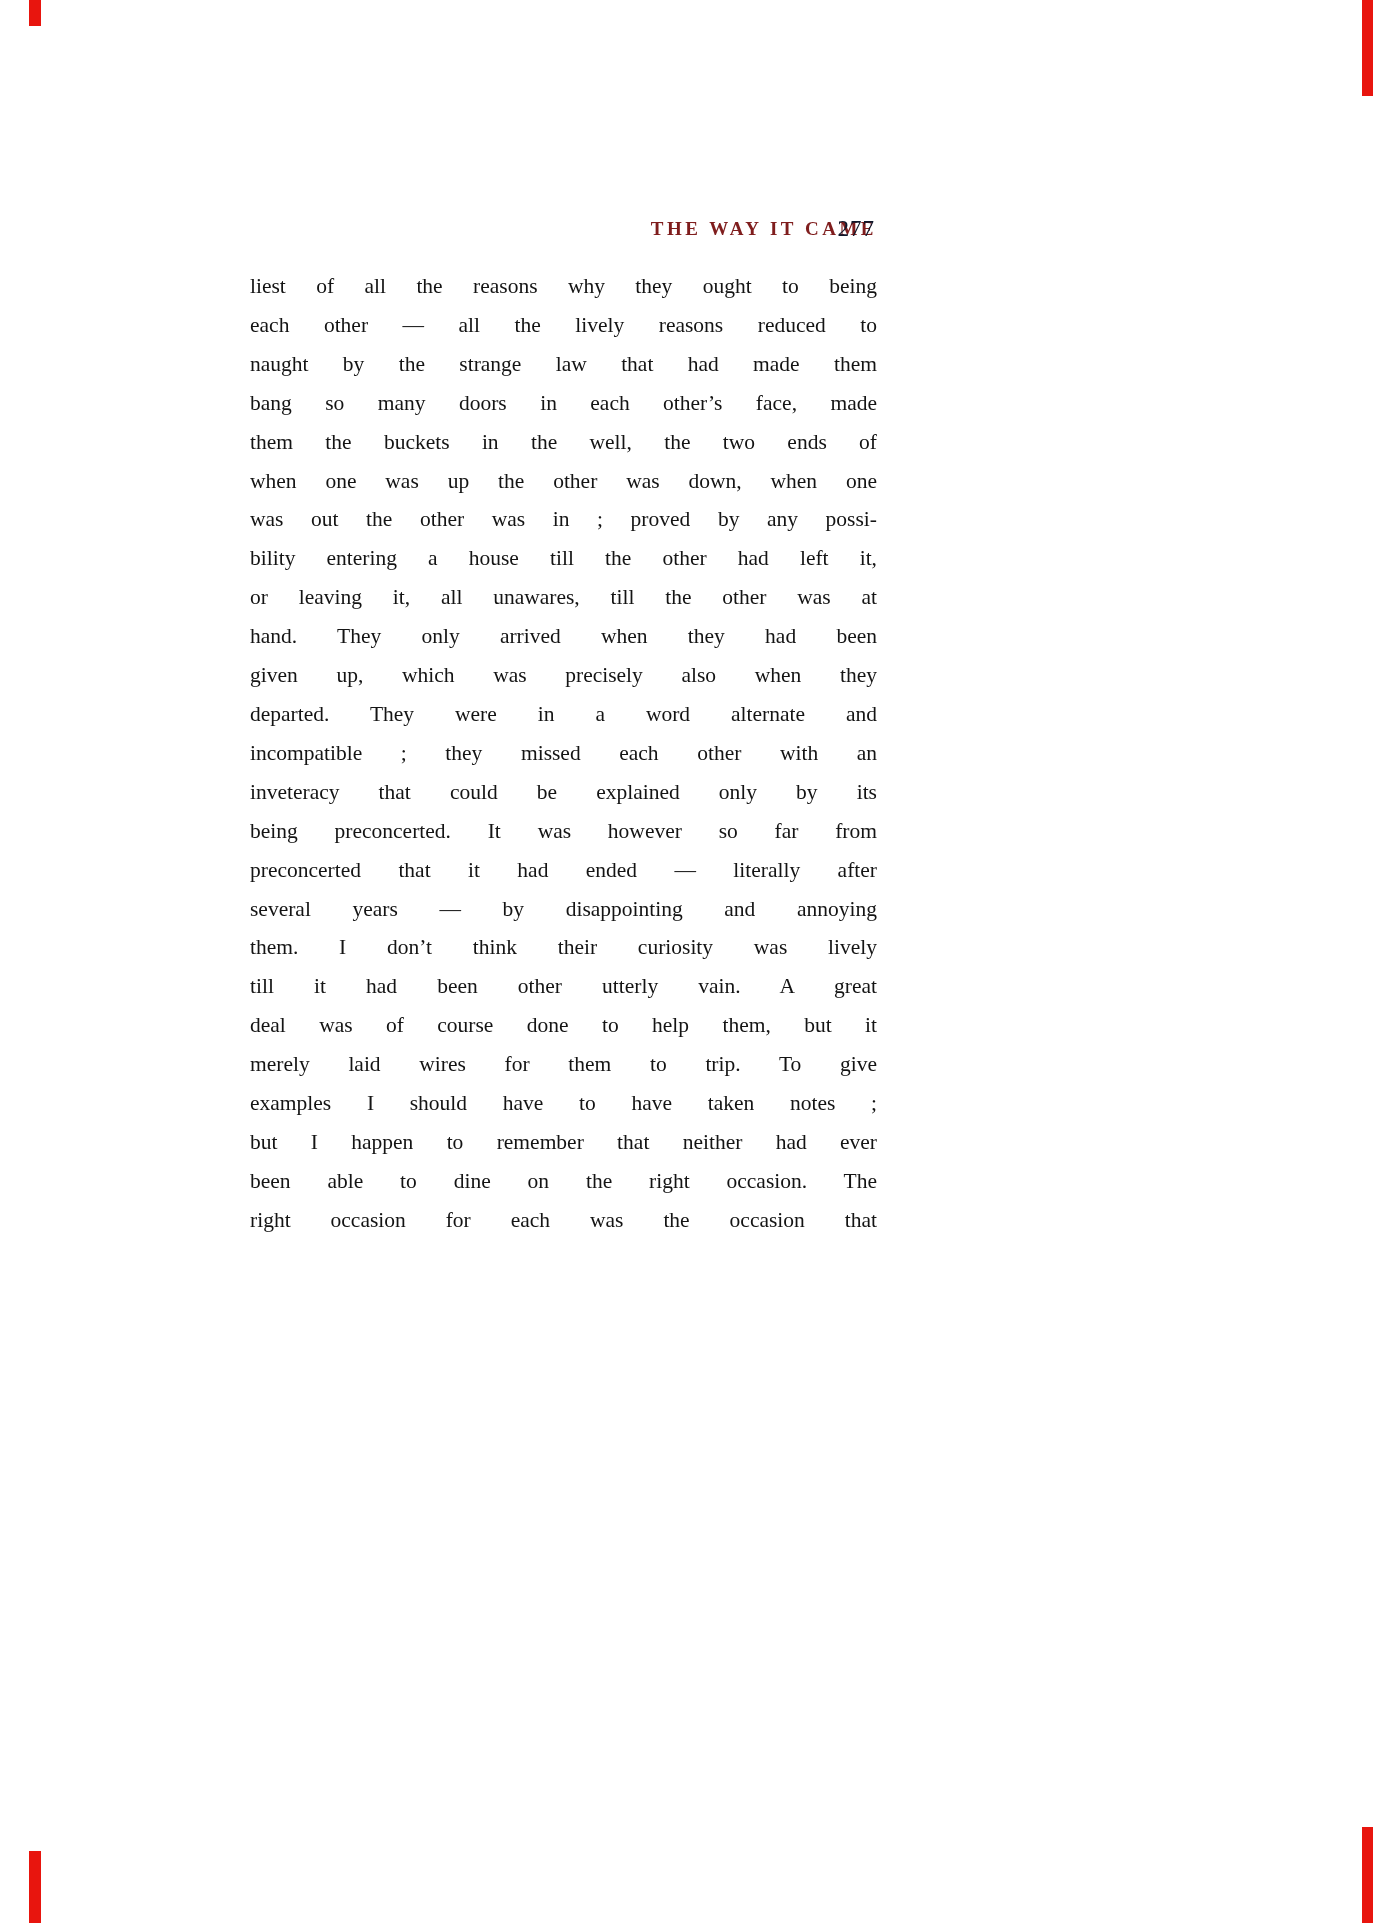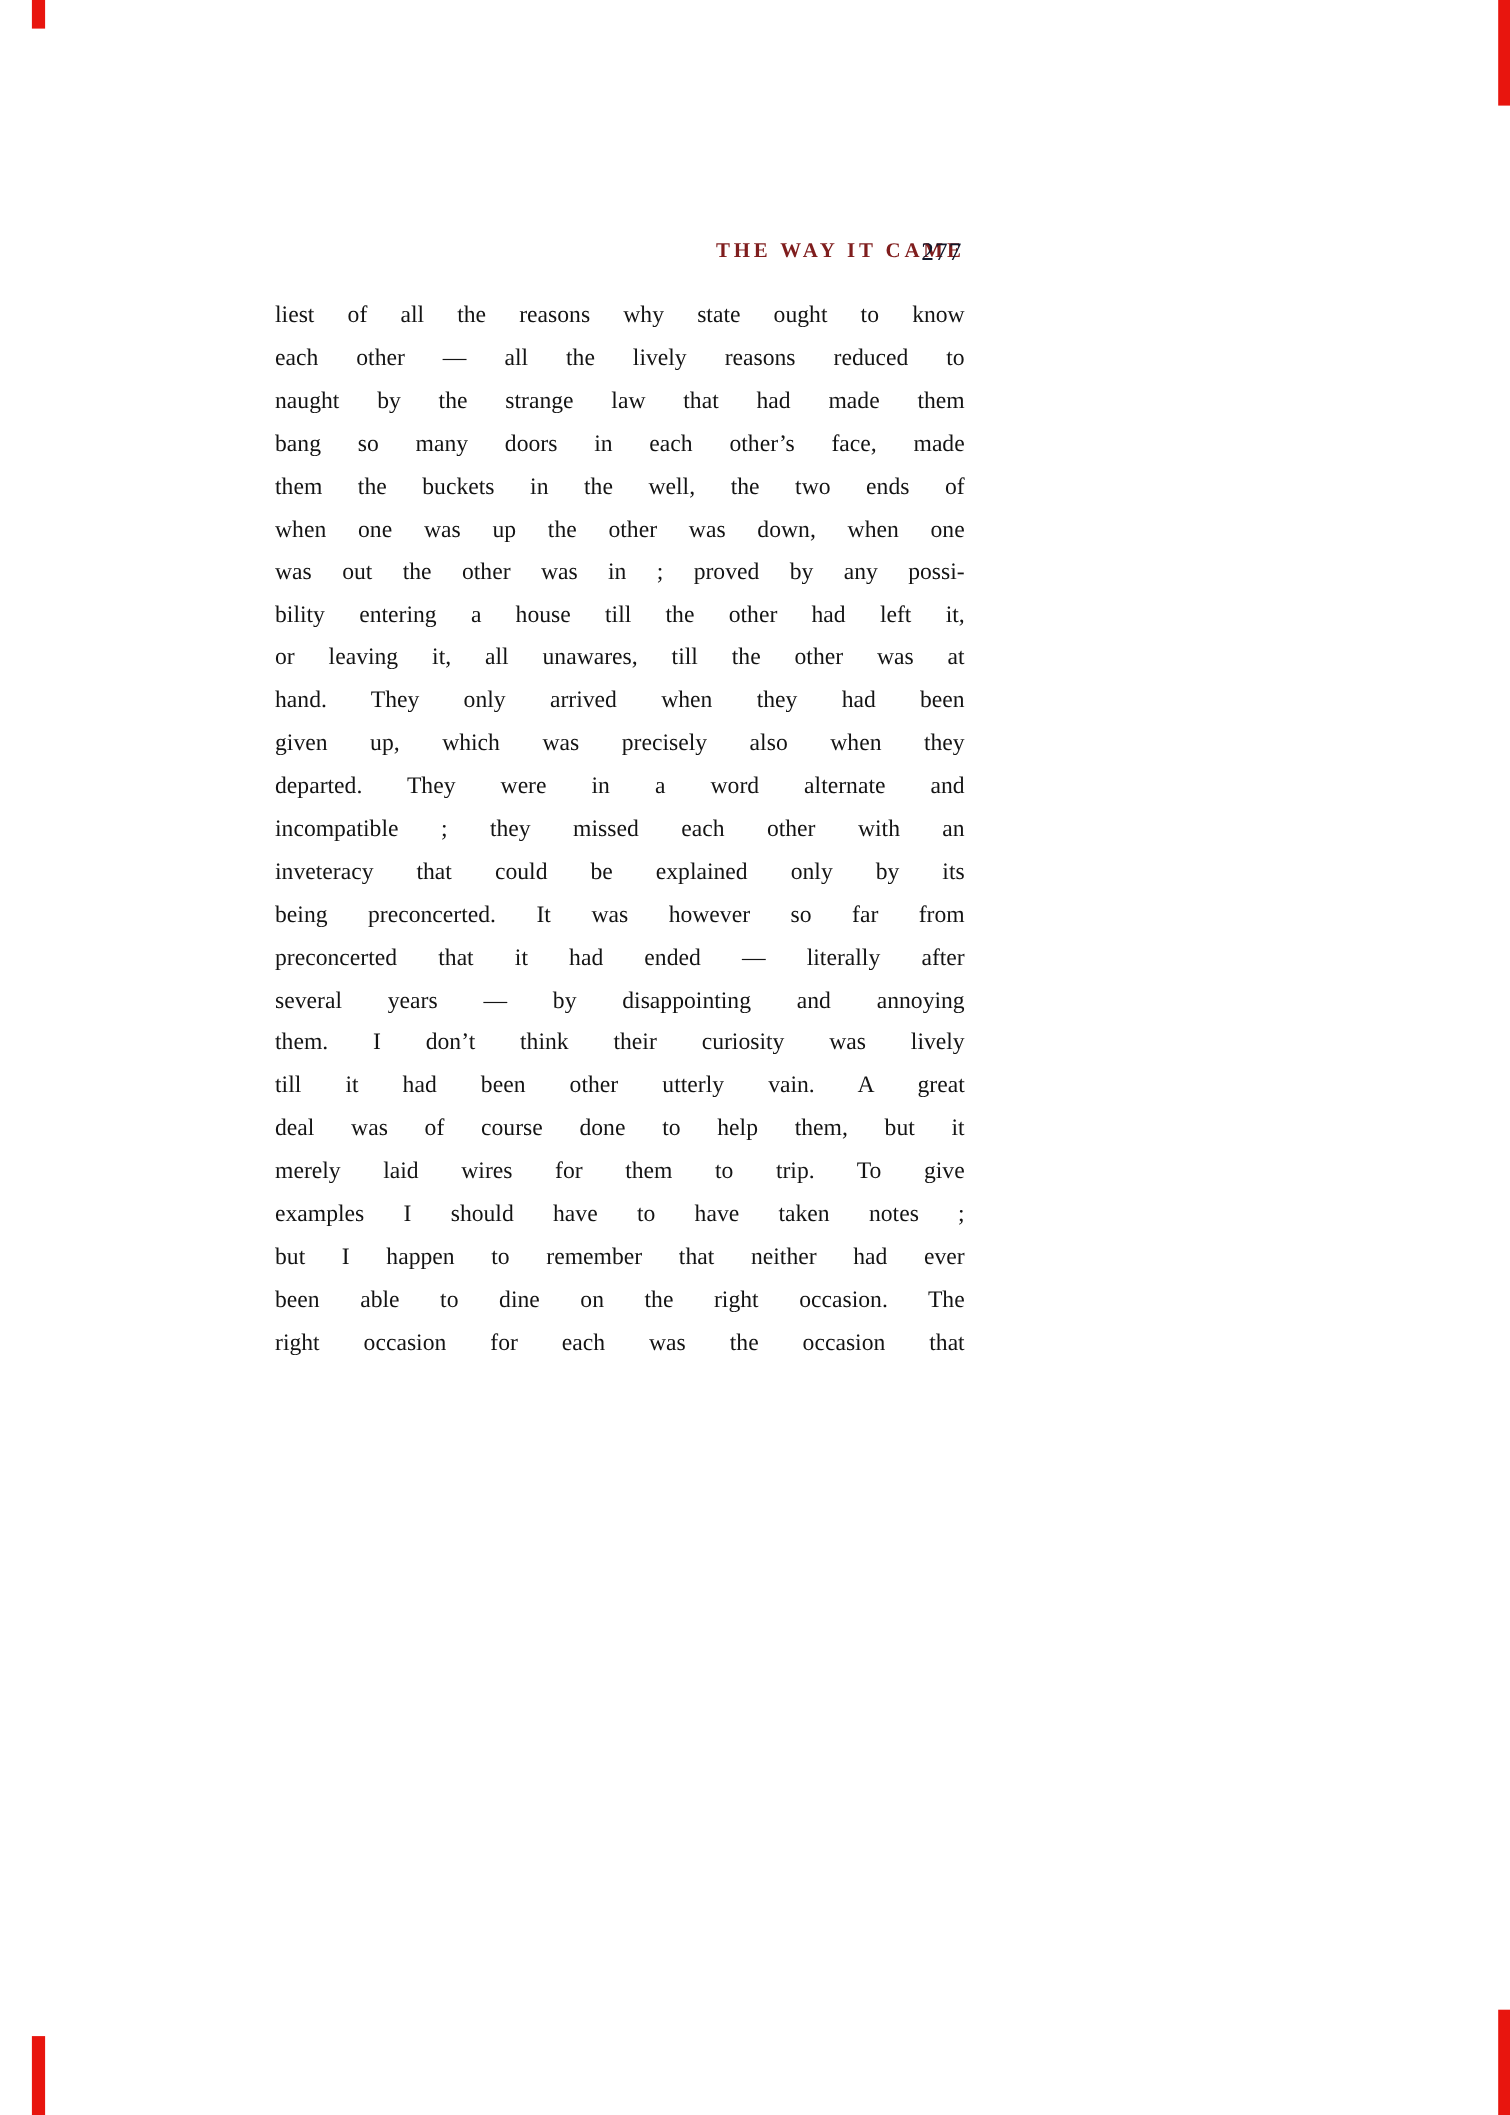--- a/index.html
+++ b/index.html
@@ -78,21 +78,21 @@
   <div class="artifact tr" style="background: rgb(232, 21, 14);"></div>
   <div class="artifact br" style="background: rgb(232, 21, 14);"></div>
 
   <div class="content">
     <div class="running-head">
       <div class="running-title">THE WAY IT CAME</div>
       <div class="page-number">277</div>
     </div>
 
     <div class="body-text">
-        <div class="line">liest of all the reasons why state ought to know</div>
+        <div class="line">liest of all the reasons why they ought to being</div>
         <div class="line">each other — all the lively reasons reduced to</div>
         <div class="line">naught by the strange law that had made them</div>
         <div class="line">bang so many doors in each other’s face, made</div>
         <div class="line">them the buckets in the well, the two ends of</div>
         <div class="line">when one was up the other was down, when one</div>
         <div class="line">was out the other was in ; proved by any possi-</div>
         <div class="line">bility entering a house till the other had left it,</div>
         <div class="line">or leaving it, all unawares, till the other was at</div>
         <div class="line">hand. They only arrived when they had been</div>
         <div class="line">given up, which was precisely also when they</div>

